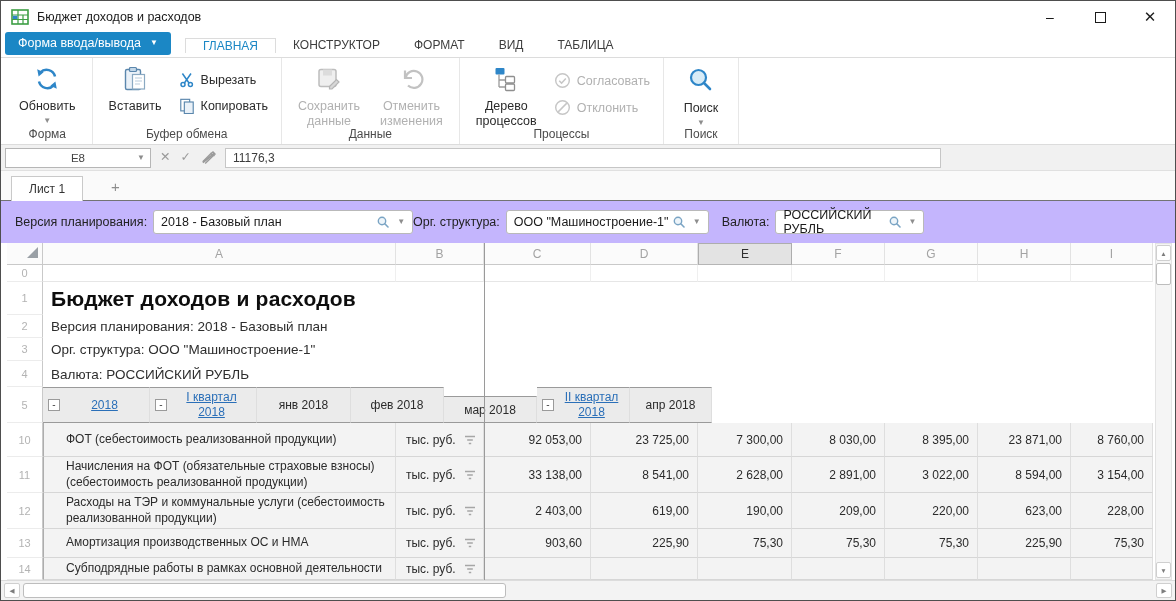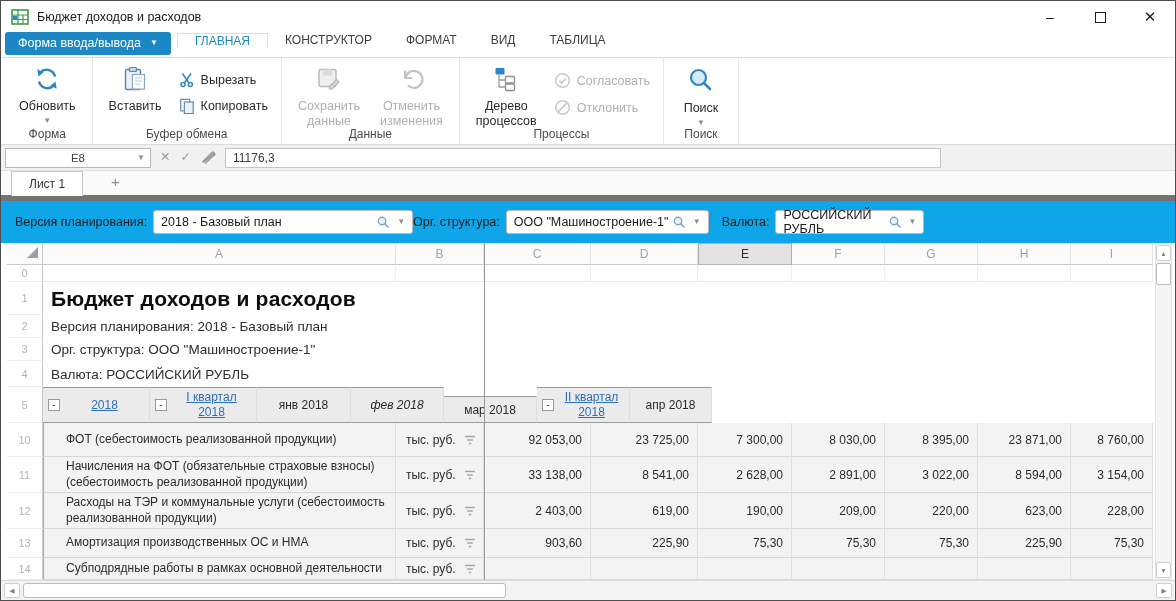--- a/index.html
+++ b/index.html
@@ -10,21 +10,21 @@
   .titlebar{height:32px;display:flex;align-items:center;padding-left:10px}
   .title-text{font-size:12.5px;color:#1a1a1a;margin-left:8px}
   .win-controls{margin-left:auto;display:flex;height:100%}
   .wc{width:50px;display:flex;align-items:center;justify-content:center;font-size:14px;color:#1a1a1a}
   .maxbox{width:11px;height:11px;border:1px solid #1a1a1a;display:inline-block}
   
   .tabrow{height:25px;display:flex;align-items:flex-end;border-bottom:1px solid #dcdcdc;padding-left:4px}
   .form-btn{background:var(--accent);color:#fff;font-size:12.5px;border-radius:3px;
     padding:4px 13px 5px;display:flex;align-items:center;gap:9px;margin-bottom:2px}
   .dd{font-size:8px;line-height:1}
-  .tabs{display:flex;margin-left:6px;height:100%;align-items:flex-start}
+  .tabs{display:flex;margin-left:14px;height:100%;align-items:center}
   .rtab{padding:0 17px;font-size:12px;color:#3d3d3d;display:flex;align-items:center}
   .rtab.active{color:var(--accent);background:#fff;border:1px solid #dcdcdc;border-bottom:none;margin-bottom:-1px}
   
   .ribbon{height:87px;border-bottom:1px solid #dcdcdc;display:flex;align-items:stretch;padding-left:2px}
   .rgroup{position:relative;border-right:1px solid #e7e7e7;padding:5px 9px 18px;display:flex;gap:6px;align-items:flex-start}
   .glabel{position:absolute;bottom:3px;left:0;right:0;text-align:center;font-size:12px;color:#4c4c4c}
   .big-btn{display:flex;flex-direction:column;align-items:center;padding:3px 7px;min-width:56px}
   .blabel{font-size:12.5px;color:#2b2b2b;white-space:pre-line;text-align:center;line-height:1.2;margin-top:3px}
   .small-col{display:flex;flex-direction:column;gap:8px;justify-content:center;margin-top:8px}
   .small-btn{display:flex;align-items:center;gap:6px;font-size:12.5px;color:#2b2b2b;padding:1px 4px}
@@ -35,26 +35,26 @@
   .namebox{width:146px;height:20px;background:#fff;border:1px solid #b6b6b6;position:relative;
     display:flex;align-items:center;justify-content:center;font-size:11.5px;color:#444}
   .namebox .dd{position:absolute;right:5px;color:#8d8d8d}
   .fb-icons{display:flex;align-items:center;gap:10px;margin:0 9px}
   .fbi{color:#9a9a9a;font-size:12.5px;line-height:1}
   .fpencil{position:relative;width:15px;height:14px}
   .fpencil:after{content:"";position:absolute;left:0;top:6px;width:15px;height:1.5px;background:#9a9a9a;transform:rotate(-38deg)}
   .fvalue{width:716px;height:20px;background:#fff;border:1px solid #c6c6c6;font-size:12px;color:#3c3c3c;
     display:flex;align-items:center;padding-left:7px}
   
-  .sheettabs{height:30px;background:#fafafa;border-bottom:6px solid #737373;display:flex;align-items:flex-end;padding-left:10px}
+  .sheettabs{height:30px;background:#fafafa;border-bottom:1px solid #737373;display:flex;align-items:flex-end;padding-left:10px}
   .stab{height:25px;background:#fff;border:1px solid #c9c9c9;border-bottom:none;padding:0 17px;
     display:flex;align-items:center;font-size:12px;color:#333;margin-bottom:-1px}
   .plus{margin-left:28px;font-size:15px;color:#8d8d8d;margin-bottom:6px;line-height:1}
   
-  .filters{height:42px;display:flex;align-items:center;font-size:12.5px;color:#222;background:#0ea5e9}
+  .filters{height:42px;display:flex;align-items:center;font-size:12.5px;color:#222;background:#c4b5fd}
   .fgroup{display:flex;align-items:center}
   .flabel{margin-right:6px;white-space:nowrap}
   .ffield{height:24px;border:1px solid #b9b9b9;border-radius:3px;background:#fff;display:flex;
     align-items:center;padding:0 7px;font-size:12.5px;color:#1a1a1a}
   .ffield .sp{flex:1}
   .ffield .dd{color:#8d8d8d;margin-left:7px}
   
   .sheetwrap{position:relative;height:337px;padding-left:6px;background:#fff}
   .chrow{display:flex;height:22px}
   .corner{width:36px;position:relative;border-right:1px solid #c9c9c9;border-bottom:1px solid #c9c9c9;background:#fbfbfb}
@@ -383,21 +383,21 @@
             <span class="collapse">-</span>
             <span class="hlink">2018</span>
           </div>
           <div class="tcell hrowc hcol" style="width: 107px;">
             <span class="collapse">-</span>
             <span class="hlink">I квартал 2018</span>
           </div>
           <div class="tcell hrowc hcol" style="width: 94px;">
             <span class="hlink-plain" style="flex: 1 1 0%; text-align: center; color: rgb(43, 43, 43);">янв 2018</span>
           </div>
-          <div class="tcell hrowc hcol" style="width: 93px; font-style: italic;">
+          <div class="tcell hrowc hcol" style="width: 93px;">
             <span class="hlink-plain" style="flex: 1 1 0%; text-align: center; color: rgb(43, 43, 43);">фев 2018</span>
           </div>
           <div class="tcell hrowc hcol" style="width: 93px; margin-top: 9px;">
             <span class="hlink-plain" style="flex: 1 1 0%; text-align: center; color: rgb(43, 43, 43);">мар 2018</span>
           </div>
           <div class="tcell hrowc hcol" style="width: 93px;">
             <span class="collapse">-</span>
             <span class="hlink">II квартал 2018</span>
           </div>
           <div class="tcell hrowc hcol" style="width: 82px;">

